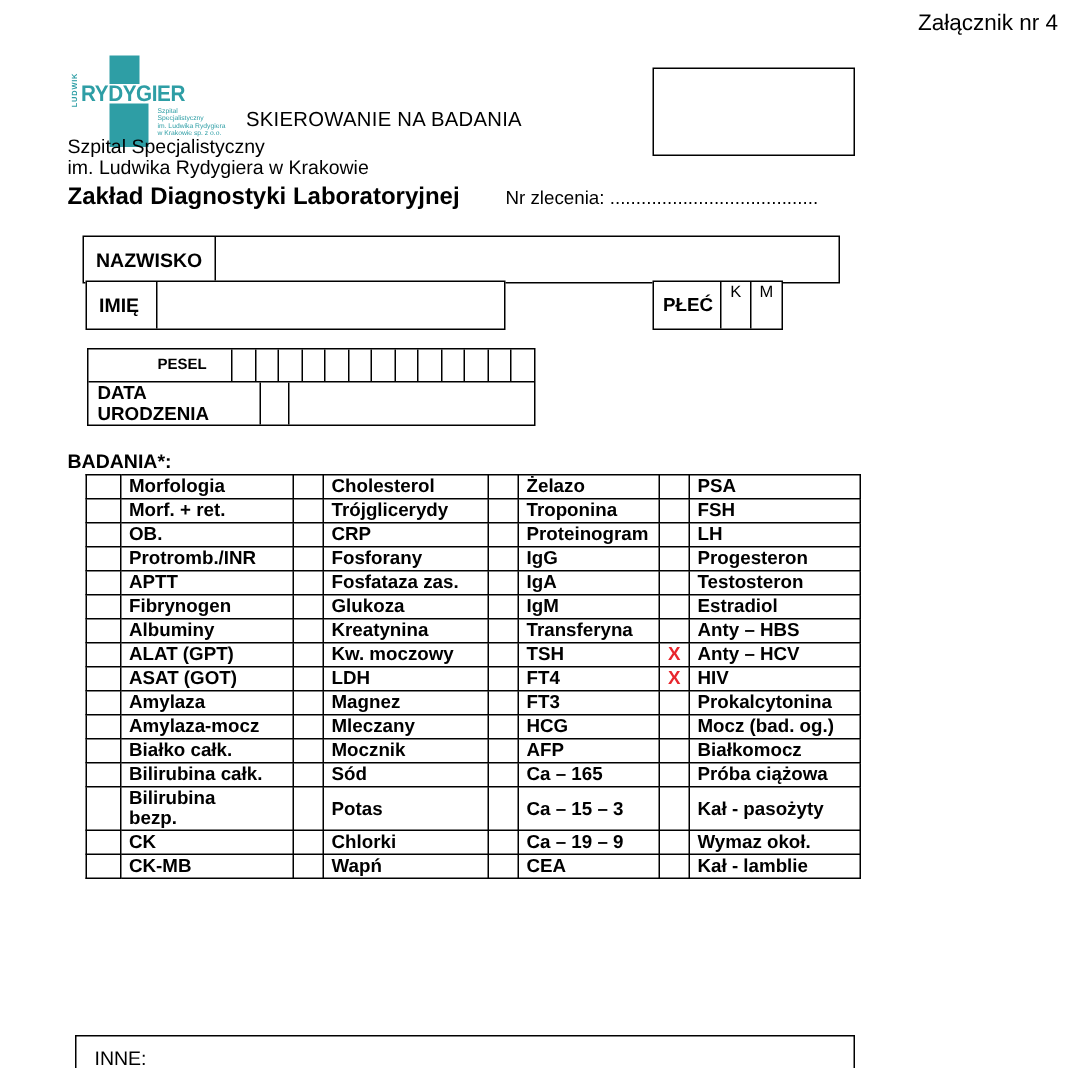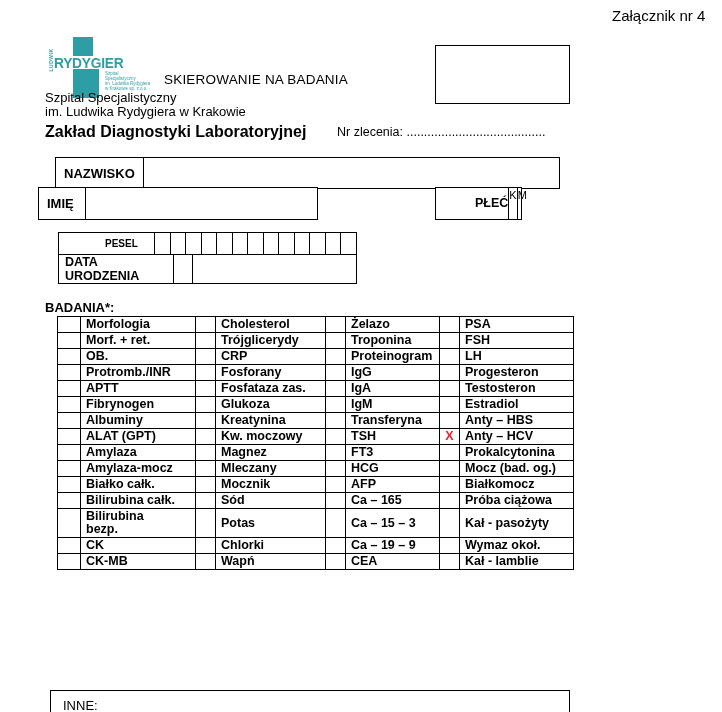--- a/index.html
+++ b/index.html
@@ -25,27 +25,27 @@
   .logo .bar-bottom { position:absolute; left:26px; top:32px; width:26px; height:29px; }
   .logo .brand-row { position:absolute; left:0; top:17px; white-space:nowrap; }
   .logo .brand-small { display:inline-block; font-size:5px; font-weight:bold;
     transform:rotate(-90deg) translateX(-2px); transform-origin:center; width:7px; letter-spacing:.5px; }
   .logo .brand { display:inline-block; font-size:15px; font-weight:bold; letter-spacing:-.3px; transform:scaleX(.92); transform-origin:left; }
   .logo .tiny { position:absolute; left:58px; top:34px; font-size:4.5px; line-height:5px; white-space:nowrap; }
 
   
   .field-box { border:1.5px solid #000; display:flex; align-items:stretch; background:#fff; }
   .surname-box { top:157px; left:55px; width:503px; height:30px; }
-  .firstname-box { top:186.5px; left:38px; width:278px; height:31px;gap:41px; }
+  .firstname-box { top:186.5px; left:57px; width:278px; height:31px;gap:41px; }
   .sex-box { top:186.5px; left:435px; width:85px; height:31px; }
   .field-label { font-weight:bold; font-size:13px; display:flex; align-items:center; padding-left:8px; border-right:1.5px solid #000; box-sizing:border-box; }
   .surname-box .field-label { width:88px; }
   .firstname-box .field-label { width:47px; }
   .field-input { flex:1; }
-  .sex-box .field-label { width:45px; padding-left:6px; border-right:1.3px solid #000; font-size:12.5px;margin-left:33px; }
+  .sex-box .field-label { width:45px; padding-left:6px; border-right:1.3px solid #000; font-size:12.5px; }
   .sex-cell { width:20px; border-right:1.3px solid #000; box-sizing:border-box; font-size:11px; text-align:center; padding-top:1px; }
   .sex-cell:last-child { border-right:none; }
 
   
   .pesel-box { top:232px; left:58px; width:297px; height:50px; border:1.5px solid #000; display:flex; flex-direction:column; }
   .pesel-row { display:flex; height:25px; border-bottom:1.2px solid #000; box-sizing:border-box; }
   .birth-row { display:flex; flex:1; }
   .pesel-row .lbl { width:55px; font-weight:bold; font-size:10px; display:flex; align-items:center; padding-left:6px; box-sizing:border-box;margin-left:40px; }
   .pesel-cell { flex:1; border-left:1.2px solid #000; box-sizing:border-box; }
   .birth-row .lbl { width:114px; font-weight:bold; font-size:12.5px; display:flex; align-items:center; padding-left:6px; box-sizing:border-box; }
@@ -227,20 +227,30 @@
           <td class="name">ALAT (GPT)</td>
           <td class="cb"></td>
           <td class="name">Kw. moczowy</td>
           <td class="cb"></td>
           <td class="name">TSH</td>
           <td class="cb" style="color: rgb(232, 38, 45);">X</td>
           <td class="name">Anty – HCV</td>
         </tr>
         <tr>
           <td class="cb"></td>
+          <td class="name">ASAT (GOT)</td>
+          <td class="cb"></td>
+          <td class="name">LDH</td>
+          <td class="cb"></td>
+          <td class="name">FT4</td>
+          <td class="cb" style="color: rgb(232, 38, 45);">X</td>
+          <td class="name">HIV</td>
+        </tr>
+        <tr>
+          <td class="cb"></td>
           <td class="name">Amylaza</td>
           <td class="cb"></td>
           <td class="name">Magnez</td>
           <td class="cb"></td>
           <td class="name">FT3</td>
           <td class="cb"></td>
           <td class="name">Prokalcytonina</td>
         </tr>
         <tr>
           <td class="cb"></td>

